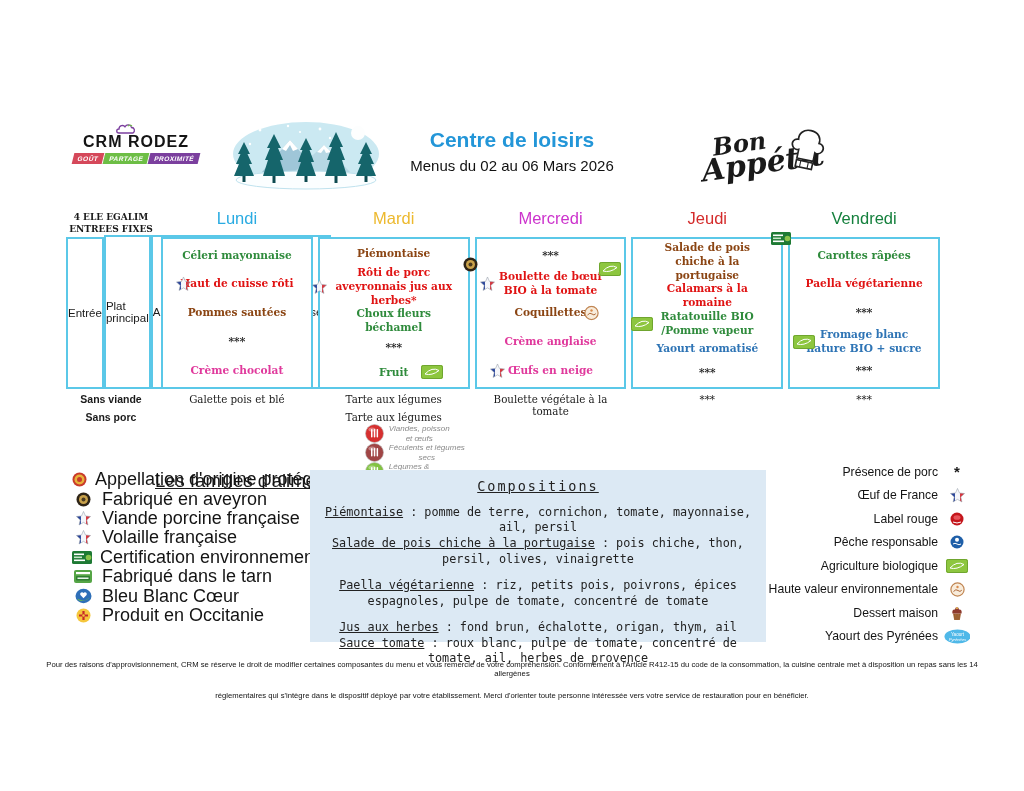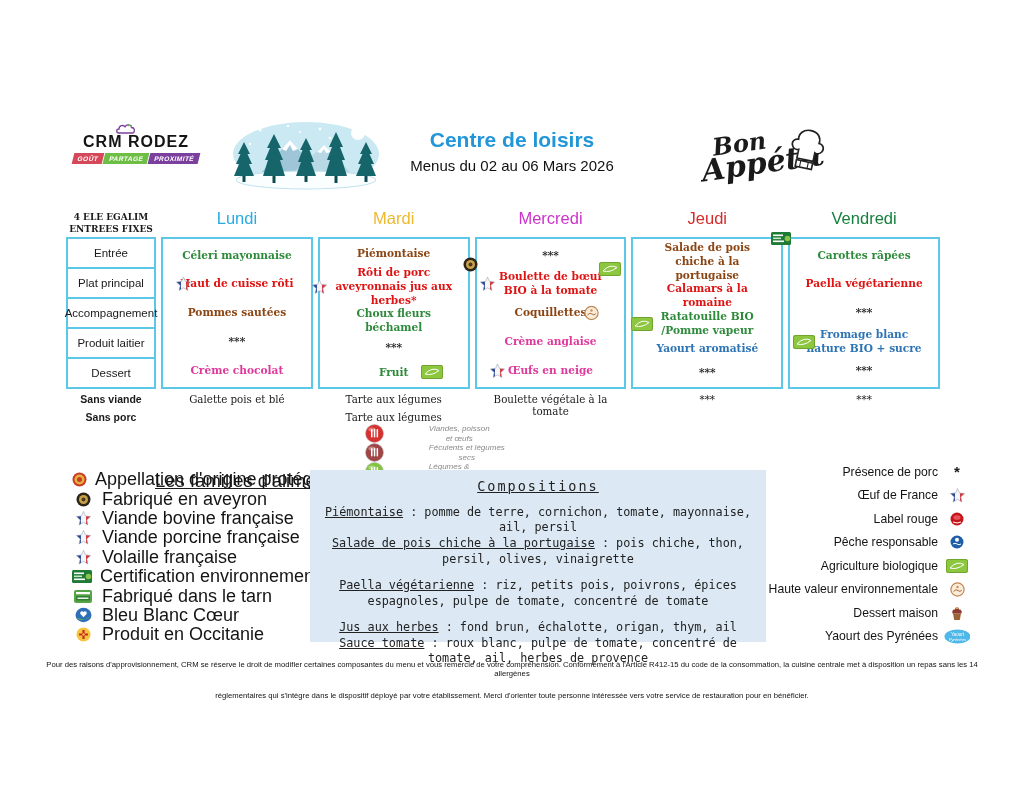--- a/index.html
+++ b/index.html
@@ -27,21 +27,21 @@
   #bonapp .l2{font-size:30px;margin-top:-4px;}
   #chef-hat{left:788px;top:128px;transform:rotate(12deg);}
 
   
   #menu-grid{left:66px;top:203px;width:874px;display:grid;
              grid-template-columns:90px repeat(5,1fr);column-gap:5px;
              grid-template-rows:34px 152px 18px 17px;}
   .meta-cell{font-family:"DejaVu Serif",serif;font-weight:bold;font-size:9px;line-height:1.35;
              text-align:center;padding-top:8px;}
   .day-header{text-align:center;font-size:16.5px;padding-top:6px;}
-  .label-col{display:flex;flex-direction:column;}
+  .label-col{display:flex;flex-direction:row;}
   .label-box{flex:1;border:2px solid #5BC8E8;margin-top:-2px;display:flex;align-items:center;
              justify-content:center;font-size:11.5px;background:#fff;}
   .label-box:first-child{margin-top:0;}
   .day-box{border:2px solid #5BC8E8;display:flex;flex-direction:column;padding:2px 1px;background:#fff;}
   .cell{flex:1;position:relative;display:flex;align-items:center;justify-content:center;
         text-align:center;padding:0 13px;}
   .cell-text{font-family:"DejaVu Serif",serif;font-weight:bold;font-size:10.6px;line-height:1.3;}
   .cell-icon{position:absolute;line-height:0;}
   .pos-left{left:2px;top:50%;transform:translateY(-50%);}
   .pos-left-in{left:12px;top:50%;transform:translateY(-50%);}
@@ -49,21 +49,21 @@
   .pos-left-edge-mid{left:-3px;top:50%;transform:translateY(-50%);}
   .pos-right-in{right:24px;top:50%;transform:translateY(-50%);}
   .pos-right-top{right:2px;top:-8px;}
   .pos-right-edge-top{right:-11px;top:-9px;}
   .extra-label{font-size:10.5px;font-weight:bold;text-align:center;padding-top:4px;}
   .extra-cell{font-family:"DejaVu Serif",serif;font-weight:normal;font-size:10.3px;text-align:center;padding-top:4px;}
 
   
   #families{left:155px;top:424px;width:820px;display:flex;align-items:center;}
   #families-label{font-size:18.5px;text-decoration:underline;margin-right:14px;white-space:nowrap;}
-  .fam-item{display:flex;align-items:center;margin-right:9px;gap:40px;}
+  .fam-item{display:flex;align-items:center;margin-right:9px;}
   .fam-icon{margin-right:5px;line-height:0;}
   .fam-label{font-size:8px;font-style:italic;color:#8A8A8A;line-height:1.15;text-align:center;}
 
   
   #legend-left{left:72px;top:470px;width:240px;}
   .ll-item{display:flex;align-items:center;height:19.4px;}
   .ll-icon{width:22px;display:flex;justify-content:center;margin-right:8px;line-height:0;}
   .ll-label{font-size:18px;color:#141414;white-space:nowrap;}
   #legend-right{left:758px;top:460px;width:212px;}
   .lr-item{display:flex;align-items:center;justify-content:flex-end;height:23.5px;}
@@ -448,36 +448,20 @@
             <circle cx="7.5" cy="7.5" r="7" fill="#2E2417"></circle>
             <circle cx="7.5" cy="7.5" r="4.5" fill="#C9A24B"></circle>
             <circle cx="7.5" cy="7.5" r="2" fill="#4A3A20"></circle>
           </svg>
         </span>
         <span class="ll-label">Fabriqué en aveyron</span>
       </div>
       <div class="ll-item">
         <span class="ll-icon">
           <svg width="15" height="15" viewBox="0 0 16 16">
-            <clipPath id="st14">
-              <path d="M8 0.5 L10.1 5.3 L15.5 5.9 L11.5 9.5 L12.7 14.9 L8 12.1 L3.3 14.9 L4.5 9.5 L0.5 5.9 L5.9 5.3 Z"></path>
-            </clipPath>
-            <g clip-path="url(#st14)">
-              <rect x="0" width="5.3" height="16" fill="#27429B"></rect>
-              <rect x="5.3" width="5.4" height="16" fill="#F5F6FA"></rect>
-              <rect x="10.7" width="5.3" height="16" fill="#D8333C"></rect>
-            </g>
-            <path d="M8 0.5 L10.1 5.3 L15.5 5.9 L11.5 9.5 L12.7 14.9 L8 12.1 L3.3 14.9 L4.5 9.5 L0.5 5.9 L5.9 5.3 Z" fill="none" stroke="#98A0AC" stroke-width="0.6"></path>
-          </svg>
-        </span>
-        <span class="ll-label">Viande bovine française</span>
-      </div>
-      <div class="ll-item">
-        <span class="ll-icon">
-          <svg width="15" height="15" viewBox="0 0 16 16">
             <clipPath id="st15">
               <path d="M8 0.5 L10.1 5.3 L15.5 5.9 L11.5 9.5 L12.7 14.9 L8 12.1 L3.3 14.9 L4.5 9.5 L0.5 5.9 L5.9 5.3 Z"></path>
             </clipPath>
             <g clip-path="url(#st15)">
               <rect x="0" width="5.3" height="16" fill="#27429B"></rect>
               <rect x="5.3" width="5.4" height="16" fill="#F5F6FA"></rect>
               <rect x="10.7" width="5.3" height="16" fill="#D8333C"></rect>
             </g>
             <path d="M8 0.5 L10.1 5.3 L15.5 5.9 L11.5 9.5 L12.7 14.9 L8 12.1 L3.3 14.9 L4.5 9.5 L0.5 5.9 L5.9 5.3 Z" fill="none" stroke="#98A0AC" stroke-width="0.6"></path>
           </svg>

